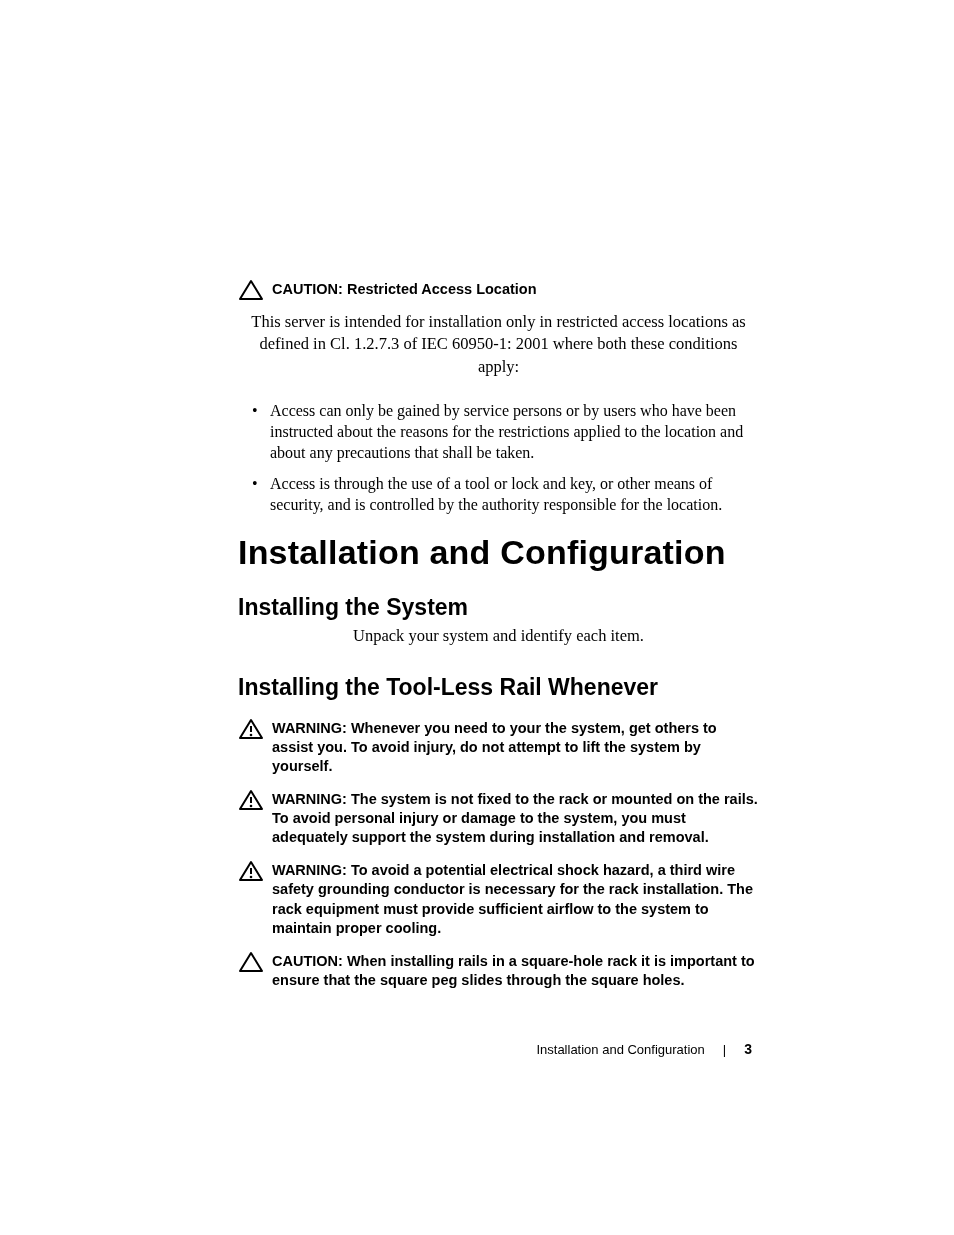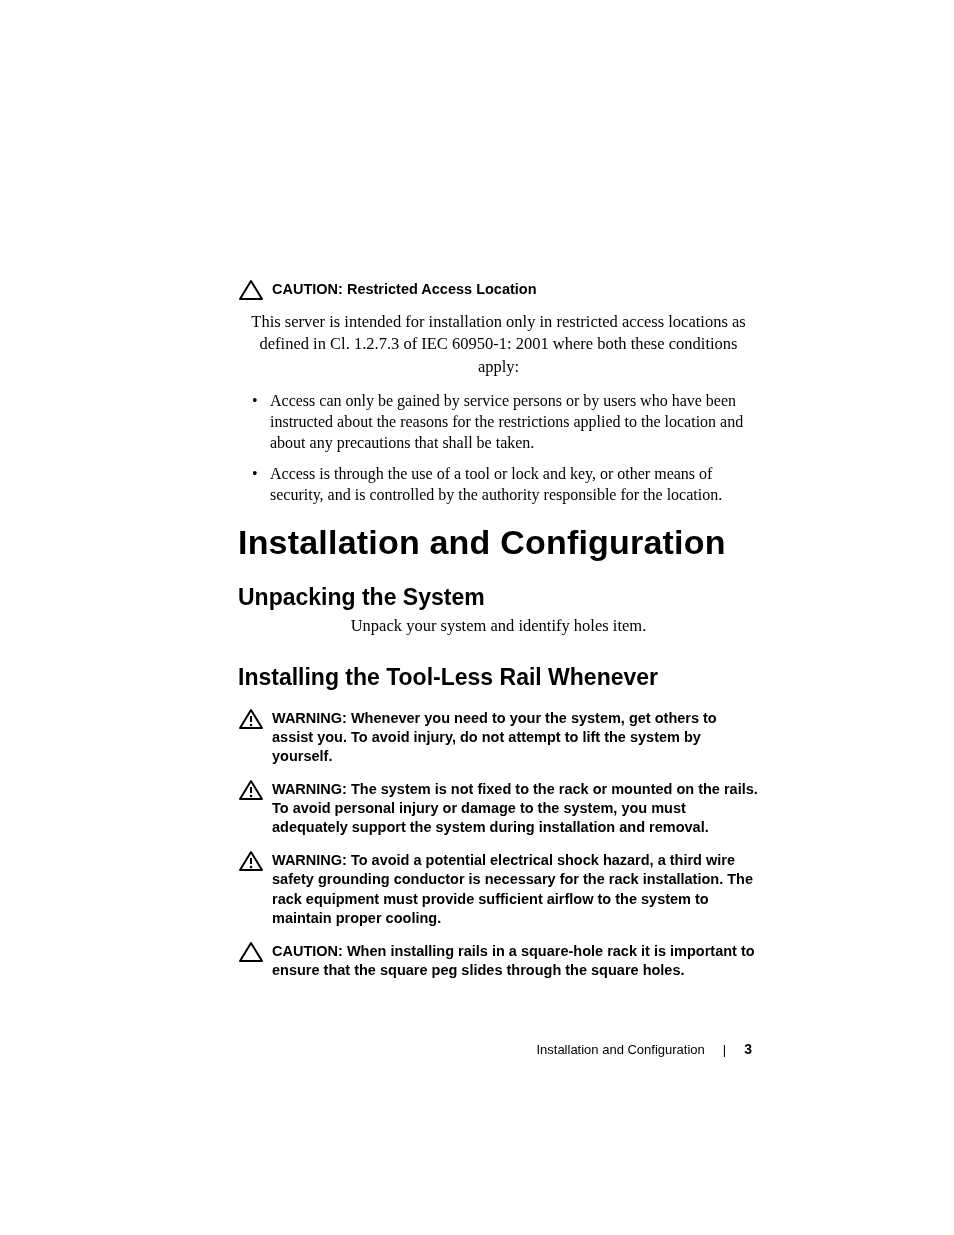--- a/index.html
+++ b/index.html
@@ -46,21 +46,21 @@
     font-weight: bold;
   }
   .para {
     font-family: Georgia, 'Times New Roman', serif;
     font-size: 16.5px;
     line-height: 1.35;
     margin: 10px 0 12px 0;
     text-align: center;
   }
   ul.bullets {
-    margin: 12px 0 18px 0;
+    margin: 22px 0 18px 0;
     padding-left: 32px;
     list-style: none;
   }
   ul.bullets li {
     position: relative;
     font-family: Georgia, 'Times New Roman', serif;
     font-size: 16px;
     line-height: 1.32;
     margin-bottom: 10px;
     padding-left: 0;
@@ -129,22 +129,22 @@
   <p class="para">This server is intended for installation only in restricted access locations as defined in Cl. 1.2.7.3 of IEC 60950-1: 2001 where both these conditions apply:</p>
 
   <ul class="bullets">
     <li>Access can only be gained by service persons or by users who have been instructed about the reasons for the restrictions applied to the location and about any precautions that shall be taken.</li>
     <li>Access is through the use of a tool or lock and key, or other means of security, and is controlled by the authority responsible for the location.</li>
   </ul>
 
   <h1 class="main">Installation and Configuration</h1>
 
 
-  <h2 class="sub">Unpacking the System</h2>
-  <p class="para" style="margin-top:4px;">Unpack your system and identify holes item.</p>
+  <h2 class="sub">Installing the System</h2>
+  <p class="para" style="margin-top:4px;">Unpack your system and identify each item.</p>
 
   <h2 class="sub" style="margin-top:26px;">Installing the Tool-Less Rail Whenever</h2>
 
   <div style="height:14px"></div>
 
   <div class="notice notice-block">
     <span class="icon">
       <svg width="26" height="22" viewBox="0 0 26 22">
           <path d="M13 2 L24 20 L2 20 Z" fill="none" stroke="#000" stroke-width="2" stroke-linejoin="round"></path>
           <line x1="13" y1="8" x2="13" y2="14" stroke="#000" stroke-width="2"></line>

